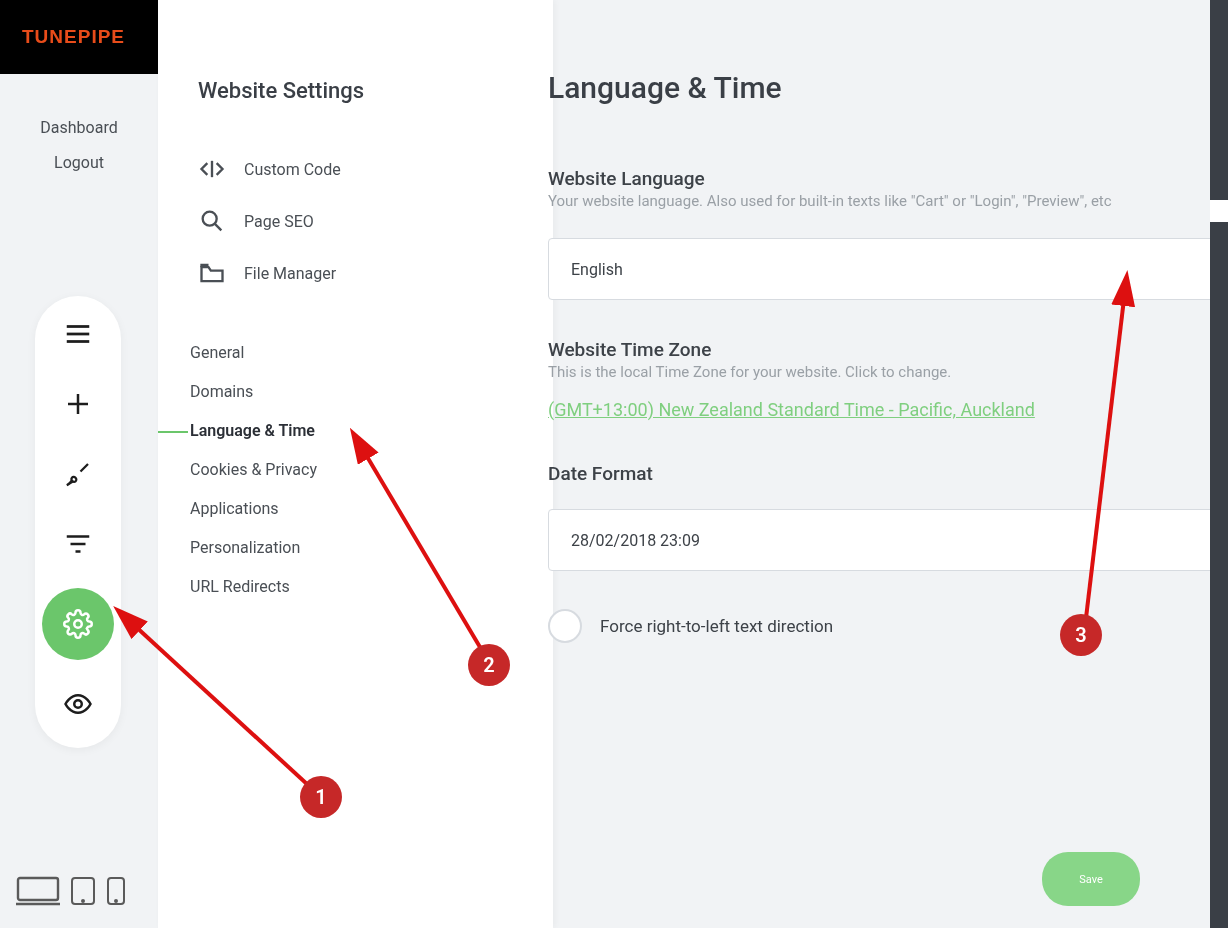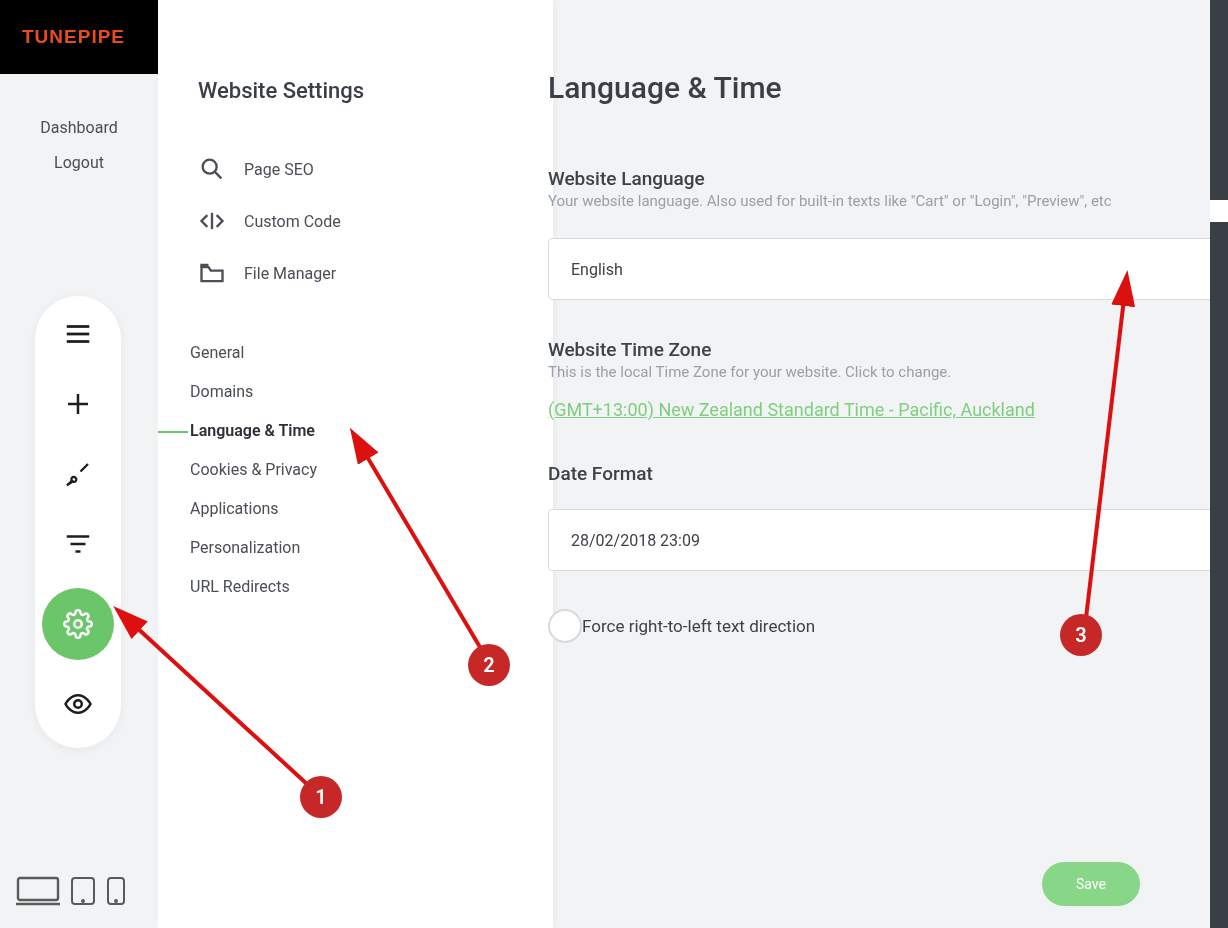--- a/index.html
+++ b/index.html
@@ -167,40 +167,41 @@
     color:#7fcf7f;
     font-size:18px;
     cursor:pointer;
     margin-bottom: 42px;
     display:block;
     text-decoration:underline;
   }
   .toggle-row {
     display:flex;
     align-items:center;
+    gap: 18px;
     text-align: center;
   }
   .radio-dot {
     width:34px; height:34px;
     border:2px solid #d7dbe0;
     border-radius:50%;
     background:#fff;
     cursor:pointer;
   }
   .toggle-label { font-size:17px; color:#3d4248; }
   .save-btn {
     position:absolute;
     right: 70px;
     bottom: 22px;
-    width: 98px; height: 44px;
+    width: 98px; height: 54px;
     border-radius: 26px;
     background:#88d688;
     color:#fff;
     display:flex; align-items:center; justify-content:center;
-    font-size:14px;
+    font-size:11px;
     cursor:pointer;
   }
   .right-strip {
     position:absolute;
     right:0; top:0;
     width:18px; height:928px;
     background:#3a3f46;
   }
   .right-strip::after{
     content:"";
@@ -296,32 +297,32 @@
         </svg>
     </span>
   </div>
 </div>
 
 <div class="settings-panel">
   <div class="settings-title">Website Settings</div>
 
   <div class="icon-item">
     <svg viewBox="0 0 24 24" fill="none" stroke="#4a4f55" stroke-width="2">
-        <circle cx="10" cy="10" r="6"></circle>
-        <line x1="20" y1="20" x2="14.5" y2="14.5"></line>
-      </svg>
-    <span>Page SEO</span>
-  </div>
-  <div class="icon-item">
-    <svg viewBox="0 0 24 24" fill="none" stroke="#4a4f55" stroke-width="2">
         <polyline points="8 7 3 12 8 17"></polyline>
         <polyline points="16 7 21 12 16 17"></polyline>
         <line x1="12" y1="5" x2="12" y2="19" stroke-dasharray="0"></line>
       </svg>
     <span>Custom Code</span>
+  </div>
+  <div class="icon-item">
+    <svg viewBox="0 0 24 24" fill="none" stroke="#4a4f55" stroke-width="2">
+        <circle cx="10" cy="10" r="6"></circle>
+        <line x1="20" y1="20" x2="14.5" y2="14.5"></line>
+      </svg>
+    <span>Page SEO</span>
   </div>
   <div class="icon-item">
     <svg viewBox="0 0 24 24" fill="none" stroke="#4a4f55" stroke-width="2">
         <path d="M3 7h6l2 3h10v9H3z"></path>
         <path d="M3 7V5h6"></path>
       </svg>
     <span>File Manager</span>
   </div>
 
   <div class="section-gap"></div>

